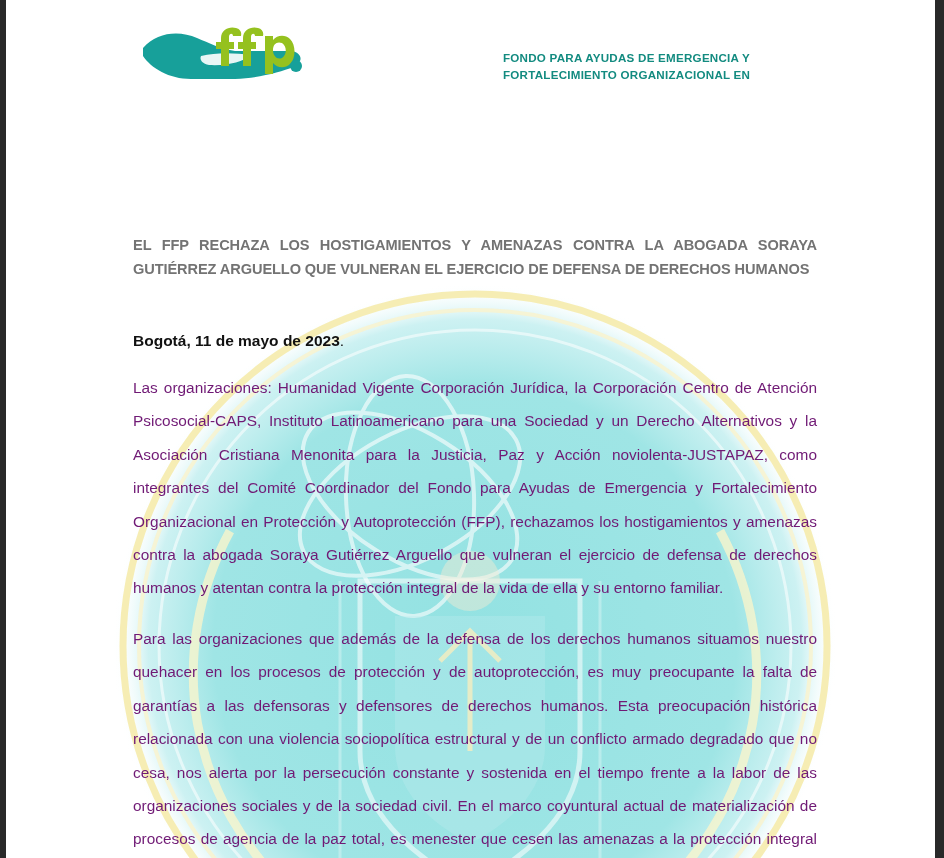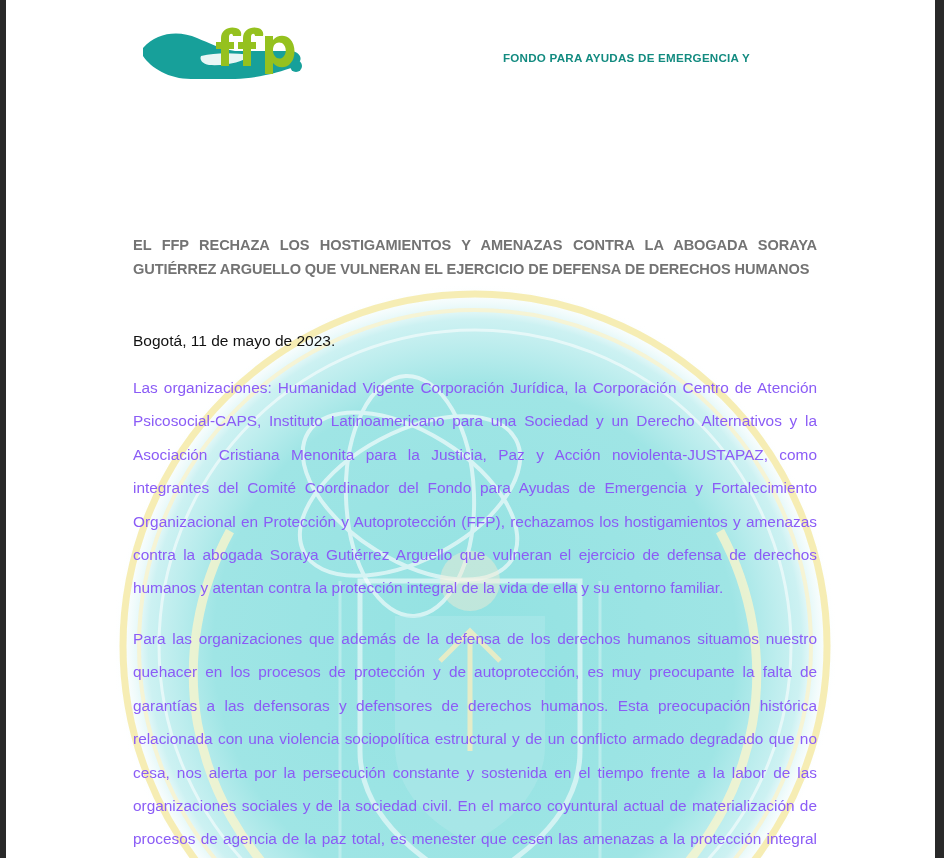--- a/index.html
+++ b/index.html
@@ -115,31 +115,31 @@
   }
   #date-line {
     position: absolute;
     top: 330px;
     left: 0;
     width: 684px;
     font-size: 15.5px;
     line-height: 22px;
     color: #111111;
   }
-  #date-line .strong { font-weight: normal; }
+  #date-line .strong { font-weight: bold; }
 
   .para {
     position: absolute;
     left: 0;
     width: 684px;
     margin: 0;
     font-family: "Liberation Sans", sans-serif;
     font-size: 15.4px;
     line-height: 33.4px;
-    color: #8b5cf6;
+    color: #701a75;
     text-align: justify;
     text-align-last: left;
   }
   #para-1 { top: 371px; }
   #para-2 { top: 622px; }
 </style>
 </head>
 <body>
 
 <div id="viewer">
@@ -219,20 +219,21 @@
                      C146 47, 138 46, 134 41 L134 52 L126 52 Z
                      M134 28 C 134 34, 138 38, 143 36 C 148 33, 148 24, 143 21 C 138 19, 134 22, 134 28 Z"></path>
           </g>
 
           <circle cx="157" cy="44" r="6" fill="#17a09a"></circle>
         </svg>
       </div>
 
       <div id="org-title">
         <div>FONDO PARA AYUDAS DE EMERGENCIA Y</div>
+        <div>FORTALECIMIENTO ORGANIZACIONAL EN</div>
       </div>
     </div>
 
     <div id="content">
 
       <h1 id="doc-title">EL FFP RECHAZA LOS HOSTIGAMIENTOS Y AMENAZAS CONTRA LA ABOGADA SORAYA GUTIÉRREZ ARGUELLO QUE VULNERAN EL EJERCICIO DE DEFENSA DE DERECHOS HUMANOS</h1>
 
       <div id="date-line">
         <span class="strong">Bogotá, 11 de mayo de 2023</span><span>.</span>
       </div>

